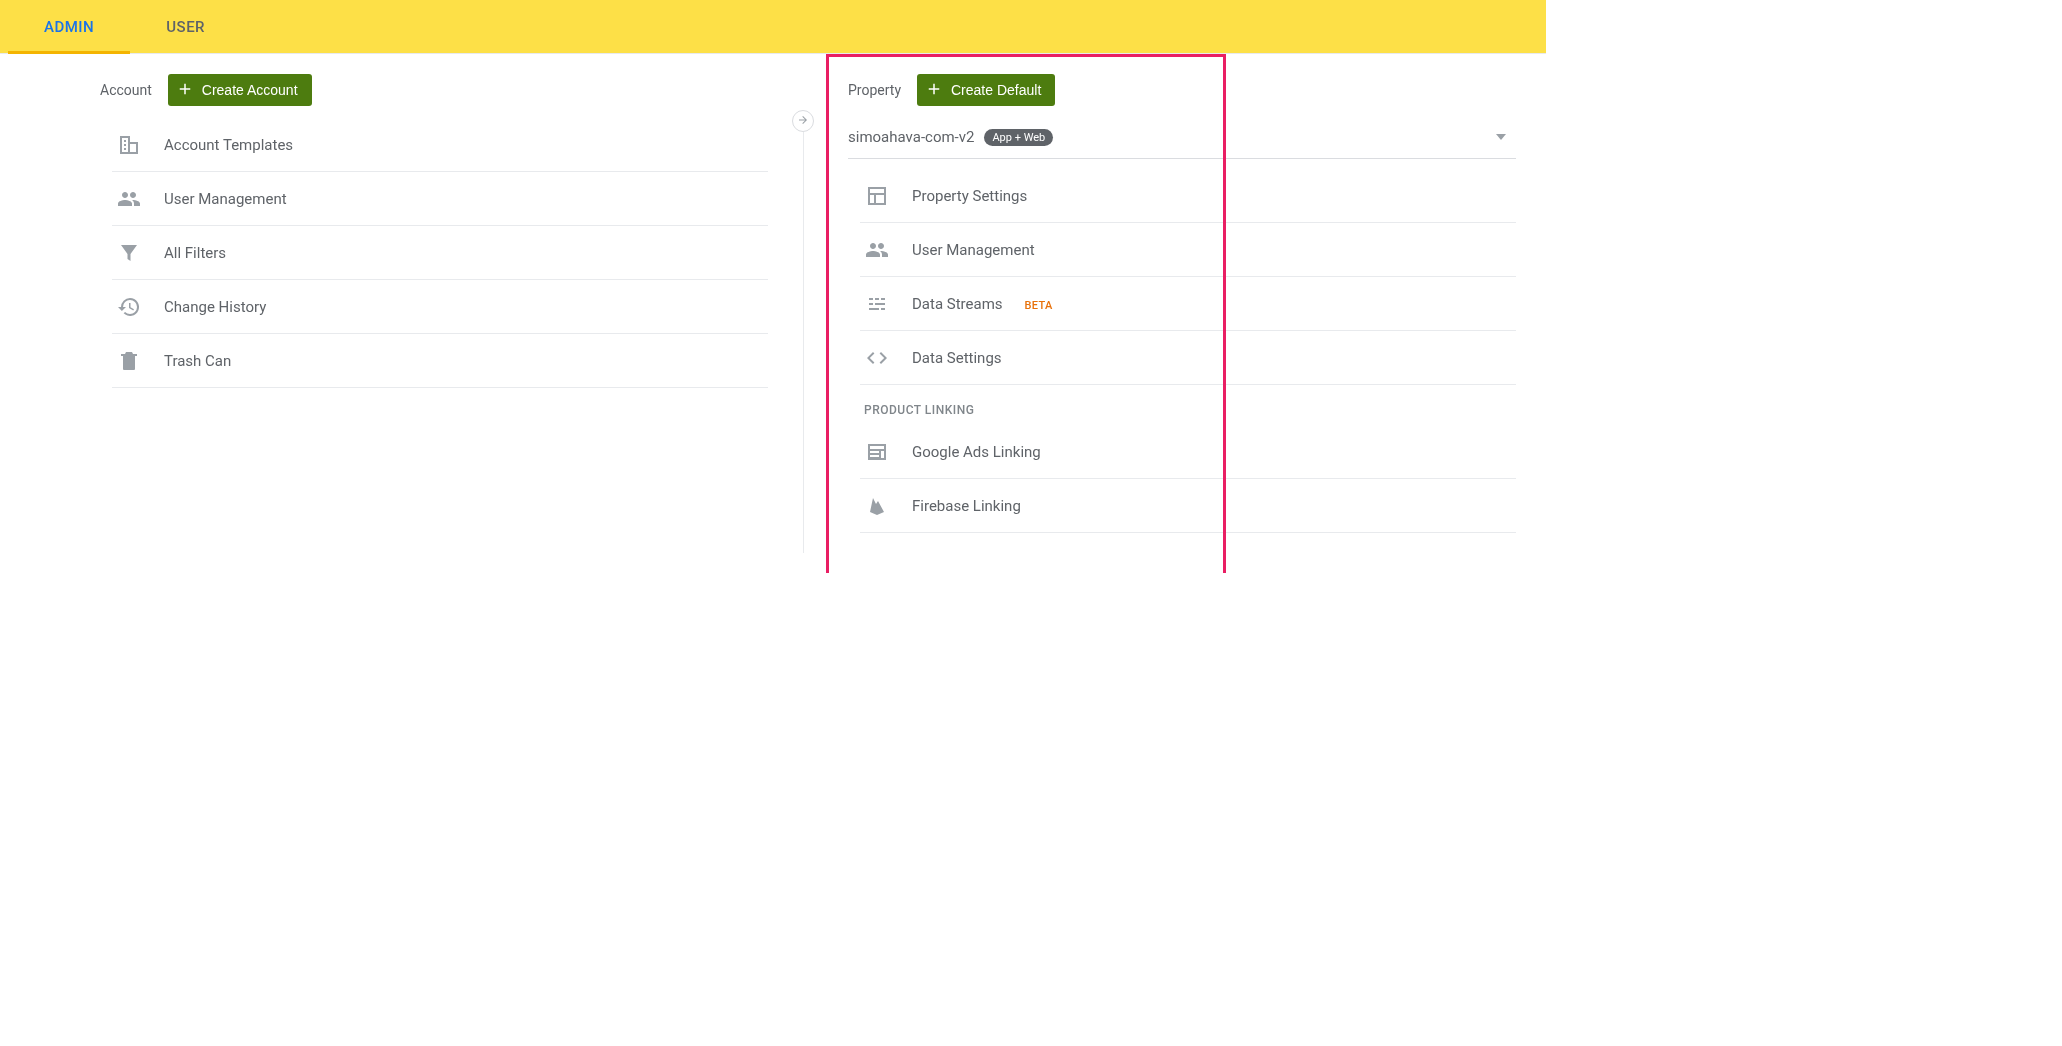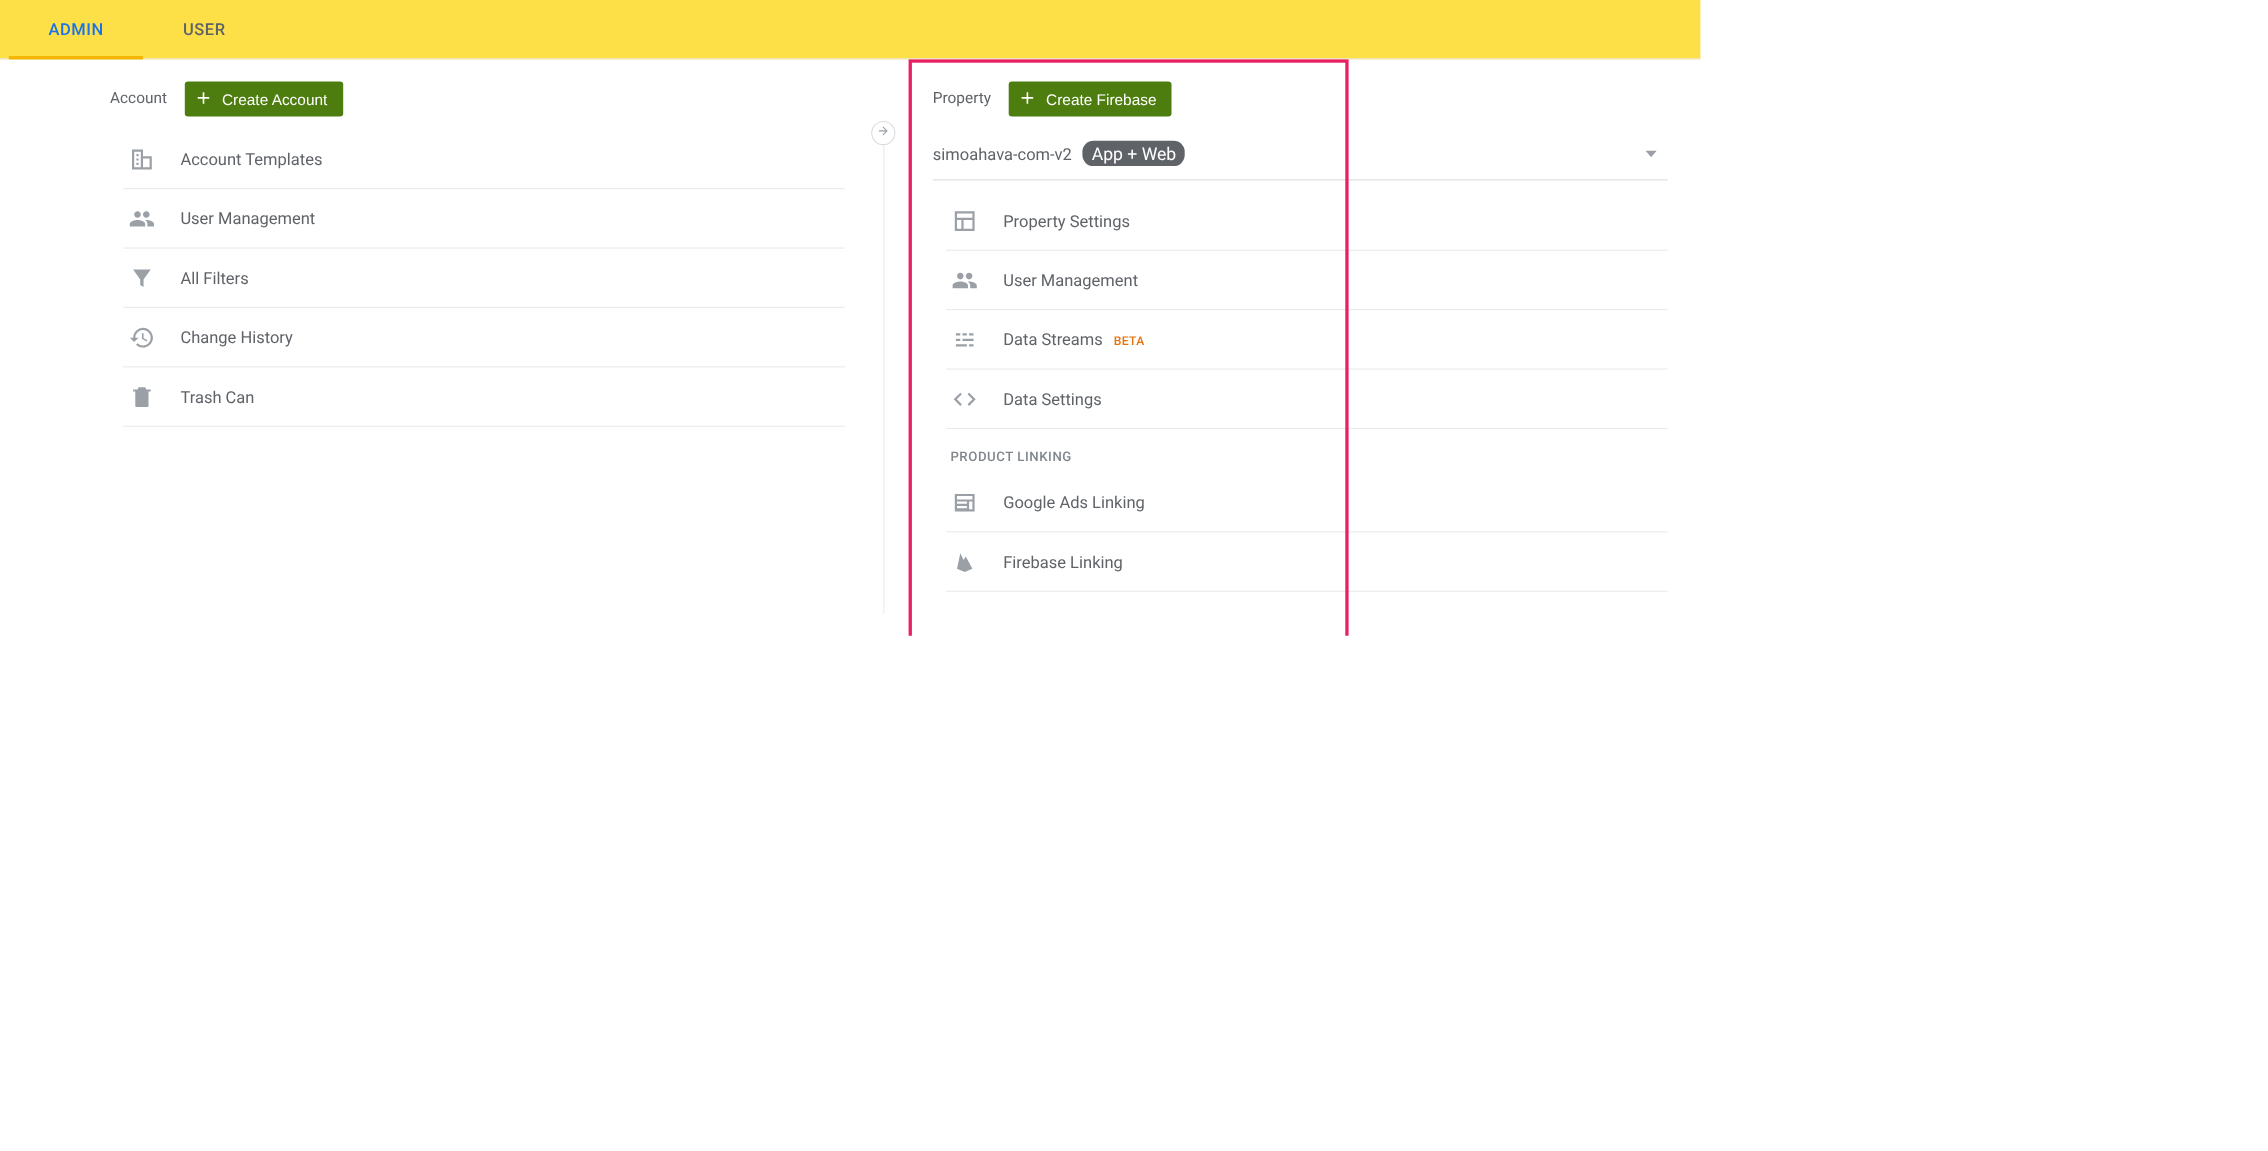--- a/index.html
+++ b/index.html
@@ -82,21 +82,21 @@
     padding: 10px 4px 12px 0;
     margin-bottom: 10px;
     cursor: pointer;
     gap: 10px;
   }
   .selector-left { display: flex; align-items: center; gap: 10px; }
   .selector-name { font-size: 15px; color: #5f6368; }
   .badge {
     background: #5f6368;
     color: #fff;
-    font-size: 16px;
+    font-size: 11px;
     padding: 2px 8px;
     border-radius: 10px;
   }
   .caret {
     width: 0; height: 0;
     border-left: 5px solid transparent;
     border-right: 5px solid transparent;
     border-top: 6px solid #9aa0a6;
     margin-right: 6px;
   }
@@ -119,21 +119,21 @@
   }
   .menu-icon svg { width: 24px; height: 24px; fill: currentColor; }
   .menu-label {
     font-size: 15px;
     color: #5f6368;
   }
   .beta {
     color: #e8710a;
     font-size: 11px;
     font-weight: 500;
-    margin-left: 10px;
+    margin-left: 22px;
     letter-spacing: 0.3px;
   }
   .section-heading {
     font-size: 12px;
     color: #80868b;
     letter-spacing: 0.5px;
     font-weight: 500;
     padding: 18px 0 8px 4px;
   }
   .highlight-box {
@@ -243,21 +243,21 @@
     </div>
     <div class="highlight-box" style="left:-22px; top:-20px; width:400px; height:570px;"></div>
     <div class="col-header">
       <span class="col-label">Property</span>
       <button class="create-btn">
         <span>
           <svg viewBox="0 0 24 24">
               <path fill="#fff" d="M19 13h-6v6h-2v-6H5v-2h6V5h2v6h6v2z"></path>
             </svg>
         </span>
-        <span>Create Firebase</span>
+        <span>Create Default</span>
       </button>
     </div>
     <div class="selector">
       <div class="selector-left">
         <span class="selector-name">simoahava-com-v2</span>
         <span class="badge">App + Web</span>
       </div>
       <span class="caret"></span>
     </div>
     <div class="menu-list">

